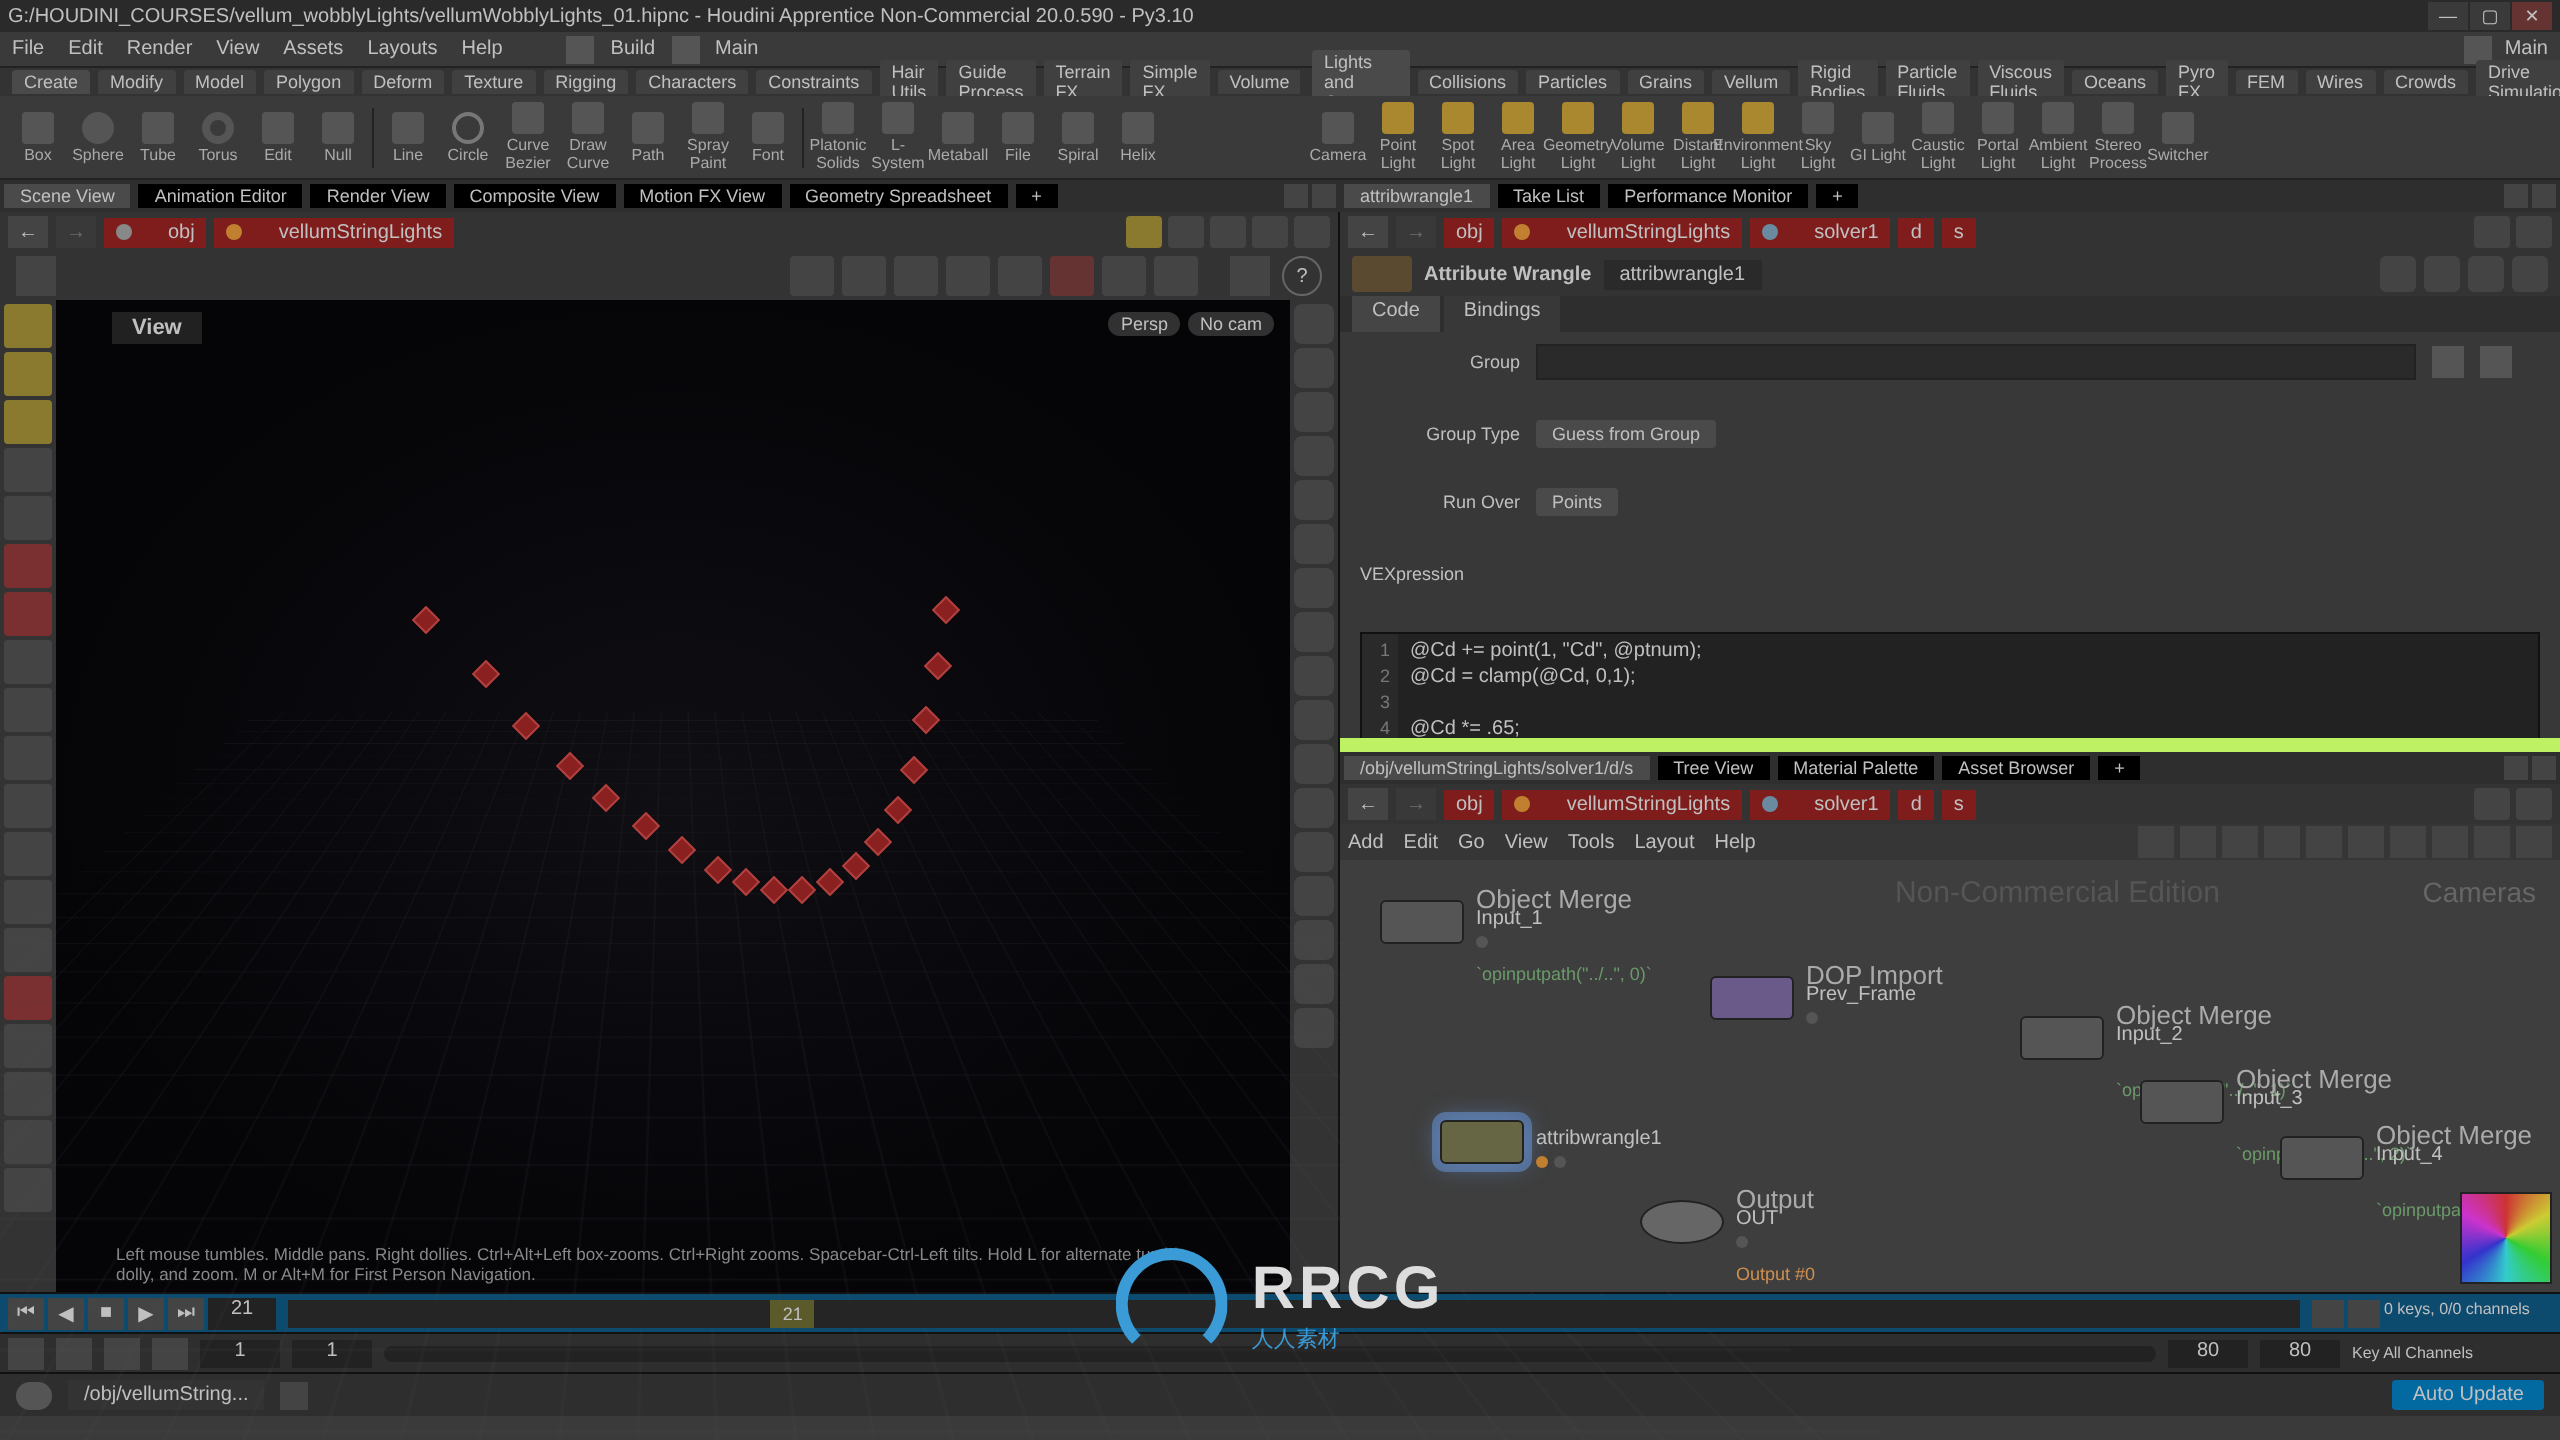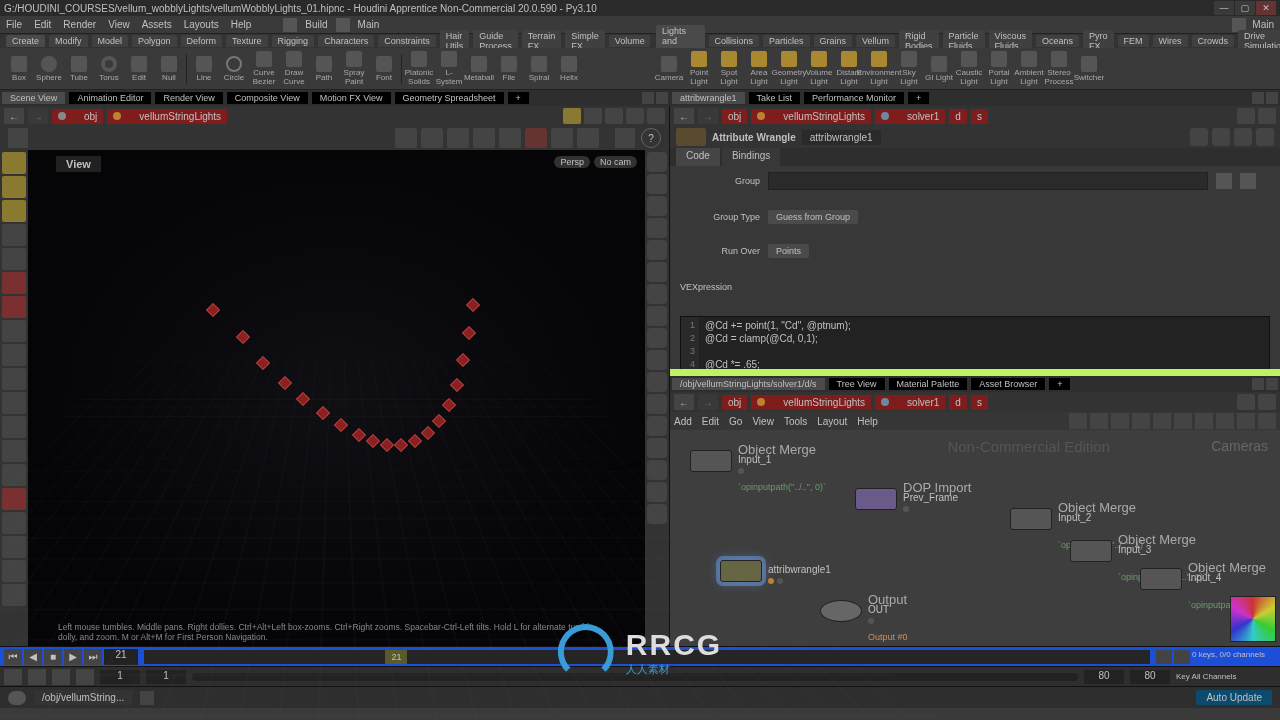--- a/index.html
+++ b/index.html
@@ -86,33 +86,33 @@
 .node .body { width:42px; height:22px; background:#555; border:1px solid #222; border-radius:3px; display:flex; align-items:center; justify-content:center; }
 .node .lbl { position:absolute; left:48px; top:-8px; font-size:13px; color:#aaa; white-space:nowrap; }
 .node .nm { position:absolute; left:48px; top:4px; font-size:10px; white-space:nowrap; }
 .node .expr { position:absolute; left:48px; top:32px; font-size:9px; color:#6a9a6a; white-space:nowrap; }
 .node .flg { position:absolute; left:48px; top:18px; display:flex; gap:3px; }
 .node .flg i { width:6px; height:6px; border-radius:50%; background:#555; }
 .node .flg i.on { background:#c08030; }
 .node.sel .body { box-shadow:0 0 0 4px rgba(100,140,200,.6), 0 0 12px rgba(100,140,200,.8); background:#664; }
 .palette { position:absolute; bottom:4px; right:4px; width:46px; height:46px; background:
  conic-gradient(#c33,#cc3,#3c3,#3cc,#33c,#c3c,#c33); border:1px solid #222; }
-.timeline { height:20px; background:#1d4ed8; display:flex; align-items:center; padding:0 4px; gap:2px; border-top:1px solid #111; }
+.timeline { height:20px; background:#0c4a6e; display:flex; align-items:center; padding:0 4px; gap:2px; border-top:1px solid #111; }
 .timeline .pbtn { width:18px; height:16px; background:#444; display:flex; align-items:center; justify-content:center; }
 .timeline .frm { width:34px; height:16px; background:#222; text-align:center; }
 .timeline .track { flex:1; height:14px; background:#252525; position:relative; margin:0 4px; }
 .timeline .mark { position:absolute; height:100%; width:22px; background:#5a5a2a; display:flex; align-items:center; justify-content:center; font-size:9px; }
 .timeline .rsec { width:120px; display:flex; gap:2px; }
 .botbar { height:20px; background:#2e2e2e; display:flex; align-items:center; padding:0 4px; gap:6px; border-top:1px solid #111; }
 .botbar .bb { width:18px; height:16px; background:#444; }
 .botbar .val { width:40px; height:14px; background:#222; text-align:center; }
 .botbar .slider { flex:1; height:8px; background:#222; border-radius:4px; }
 .statusbar { height:22px; background:#2e2e2e; display:flex; align-items:center; padding:0 8px; gap:8px; border-top:1px solid #111; }
 .statusbar .path { padding:2px 8px; background:#333; }
-.statusbar .upd { margin-left:auto; padding:2px 10px; background:#0c4a6e; border-radius:2px; }
+.statusbar .upd { margin-left:auto; padding:2px 10px; background:#0369a1; border-radius:2px; }
 .logo { position:absolute; bottom:40px; left:50%; transform:translateX(-50%); display:flex; align-items:center; gap:12px; pointer-events:none; }
 .logo .ring { width:56px; height:56px; border:6px solid #3a9bd6; border-radius:50%; border-bottom-color:transparent; position:relative; }
 .logo .txt { font-size:30px; font-weight:bold; color:#ddd; letter-spacing:2px; }
 .logo .sub { font-size:11px; color:#3a9bd6; display:block; }
 </style>
 </head>
 <body>
 
 <div class="titlebar">
   <span>G:/HOUDINI_COURSES/vellum_wobblyLights/vellumWobblyLights_01.hipnc - Houdini Apprentice Non-Commercial 20.0.590 - Py3.10</span>

